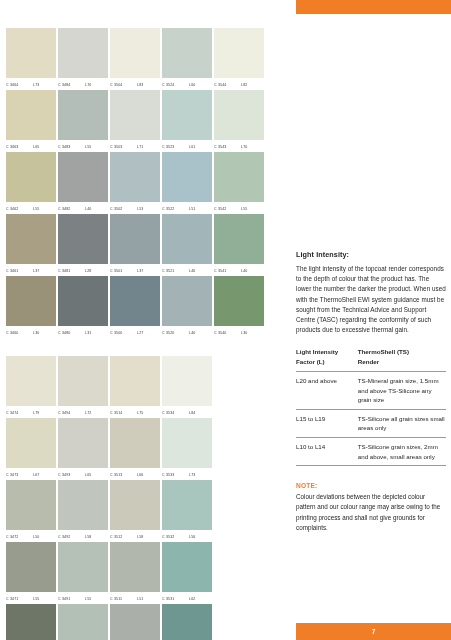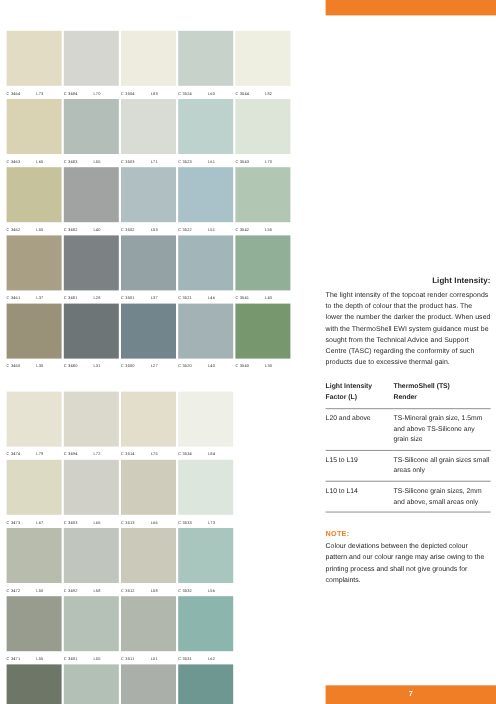--- a/index.html
+++ b/index.html
@@ -72,21 +72,20 @@
     left: 296px;
     top: 250px;
     width: 150px;
     color: #231f20;
   }
   .info-title {
     font-size: 7.2px;
     font-weight: bold;
     letter-spacing: 0.1px;
     margin: 0 0 5px 0;
-    text-align: right;
   }
   .info-body {
     font-size: 6.3px;
     line-height: 1.62;
     margin: 0;
     letter-spacing: 0.05px;
   }
 
   
   .lf-table {

